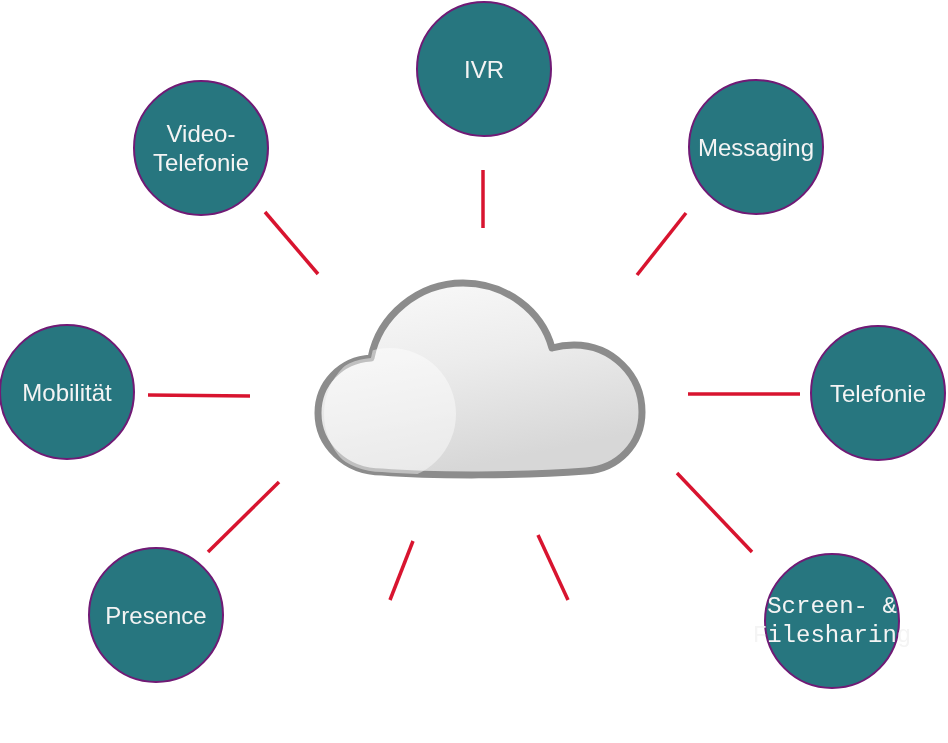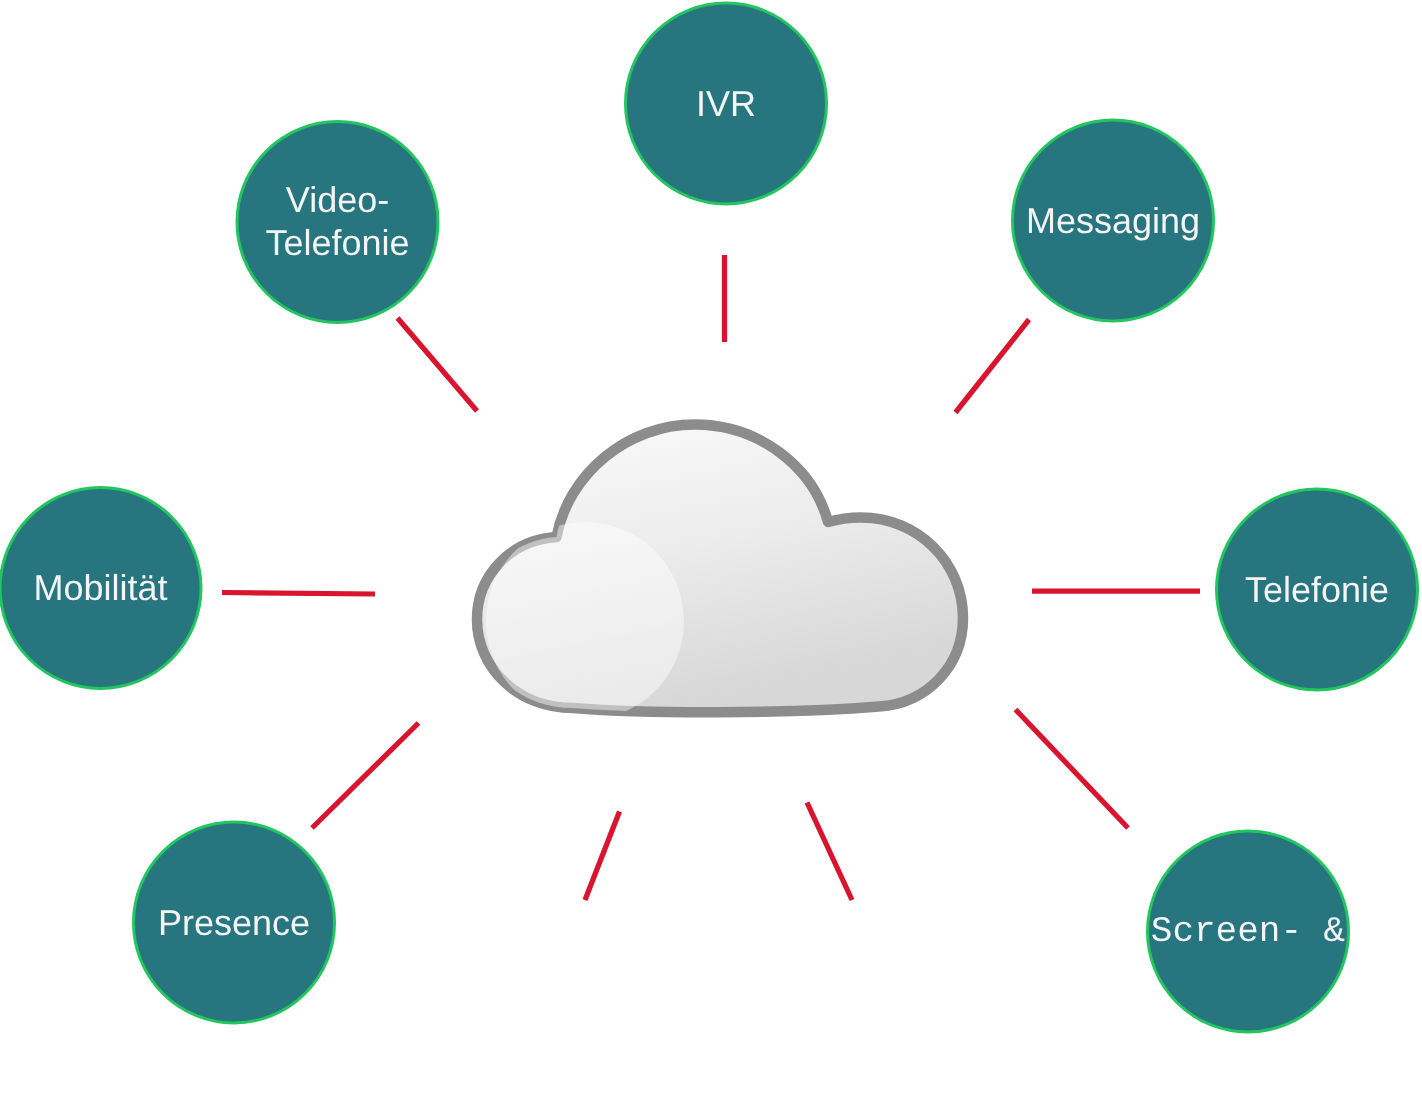--- a/index.html
+++ b/index.html
@@ -55,43 +55,43 @@
     color: var(--title-text, #1f3a63);
     letter-spacing: 0.5px;
   }
   
   .node {
     position: absolute;
     width: 136px;
     height: 136px;
     border-radius: 50%;
     background: var(--node-fill, #27767f);
-    border: 2px solid #22c55e;
+    border: 2px solid #701a75;
     box-sizing: border-box;
     display: flex;
     flex-direction: column;
     align-items: center;
     justify-content: center;
     color: var(--node-text, #f4f4f4);
     font-size: 24px;
     line-height: 29px;
   }
   .node span {
     display: block;
     white-space: nowrap;
   }
   .n-ivr            { left: 416px; top:   1px; }
-  .n-messaging      { left: 674px; top:  79px; }
+  .n-messaging      { left: 688px; top:  79px; }
   .n-telefonie      { left: 810px; top: 325px; }
   .n-screen         { left: 764px; top: 553px; font-family: Liberation Mono, monospace; }
   .n-crm            { left: 537px; top: 606px; }
   .n-collaboration  { left: 289px; top: 606px; }
   .n-presence       { left:  88px; top: 547px; }
   .n-mobilitaet     { left:  -1px; top: 324px; }
-  .n-video          { left: 157px; top:  80px; }
+  .n-video          { left: 133px; top:  80px; }
 </style>
 </head>
 <body>
 
 <div class="stage">
 
   <svg class="connectors" width="948" height="743" viewBox="0 0 948 743" xmlns="http://www.w3.org/2000/svg">
     <line class="connector" x1="483" y1="170" x2="483" y2="228"></line>
     <line class="connector" x1="265" y1="212" x2="318" y2="274"></line>
     <line class="connector" x1="686" y1="213" x2="637" y2="275"></line>
@@ -126,20 +126,21 @@
   <div class="node n-messaging">
     <span>Messaging</span>
     <span></span>
   </div>
   <div class="node n-telefonie">
     <span>Telefonie</span>
     <span></span>
   </div>
   <div class="node n-screen">
     <span>Screen- &amp;</span>
+    <span>Filesharing</span>
   </div>
   <div class="node n-presence">
     <span>Presence</span>
     <span></span>
   </div>
   <div class="node n-mobilitaet">
     <span>Mobilität</span>
     <span></span>
   </div>
   <div class="node n-video">

